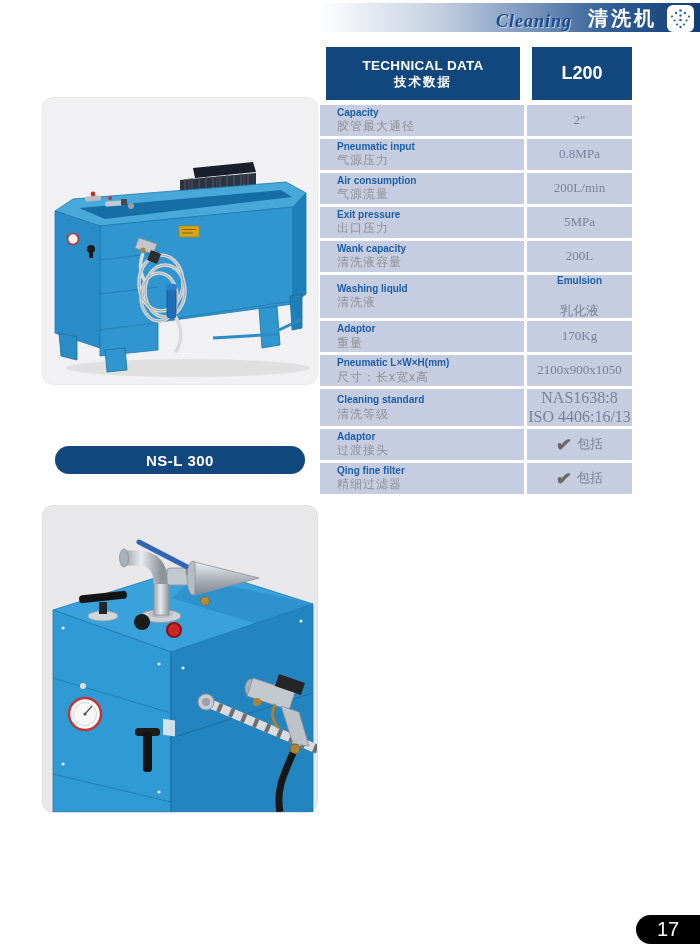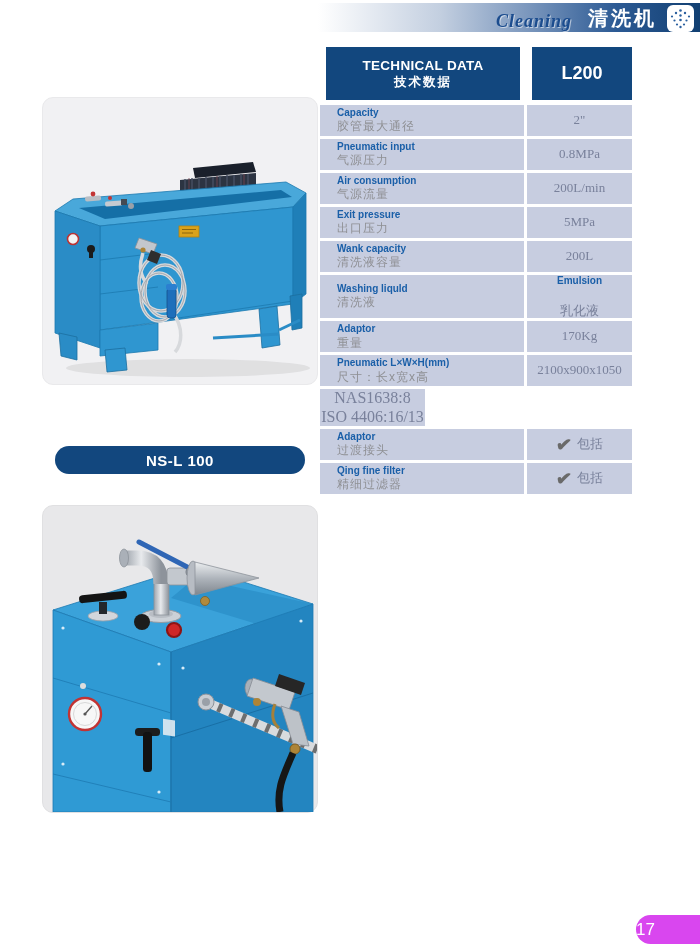--- a/index.html
+++ b/index.html
@@ -67,22 +67,22 @@
   .checkrow{ flex-direction:row !important; gap:5px; }
   .check{
     font-size:19px; color:#6a6a6a; font-weight:bold; line-height:1;
     transform:rotate(6deg); display:inline-block;
   }
   
   .trow.tall .tcell{ min-height:33px; }
   
   .pagenum{
     position:absolute; right:0; bottom:8px; width:64px; height:29px;
-    background:#d946ef; border-radius:14.5px 0 0 14.5px; color:#fff;
-    font-size:17px; display:flex; align-items:center; justify-content:flex-start;
+    background:#000000; border-radius:14.5px 0 0 14.5px; color:#fff;
+    font-size:20px; display:flex; align-items:center; justify-content:center;
   }
 </style>
 </head>
 <body>
 
 <div class="page">
 
   <div class="header-bar">
     <span class="h-en">Cleaning</span>
     <span class="h-zh">清洗机</span>
@@ -184,21 +184,21 @@
         </g>
         <polygon points="96,140 114,146 110,156 92,150" fill="#c3c7cd" stroke="#8b9097" stroke-width="0.8"></polygon>
         <polygon points="108,152 118,156 114,166 104,162" fill="#2e2e2e"></polygon>
         <circle cx="100" cy="152" r="2.6" fill="#ad8437"></circle>
         <rect x="124" y="190" width="9" height="30" rx="3" fill="#1e6fbb" stroke="#14508a" stroke-width="0.8"></rect>
         <rect x="123" y="186" width="11" height="6" rx="2" fill="#2b7fd0"></rect>
       </g>
     </svg>
   </div>
 
-  <div class="badge">NS-L 100</div>
+  <div class="badge">NS-L 300</div>
 
   <div class="card card2">
     <svg width="274" height="306" viewBox="0 0 274 306">
       <defs>
         <linearGradient id="chrome" x1="0" y1="0" x2="1" y2="0">
           <stop offset="0" stop-color="#9fa5ad"></stop>
             <stop offset="0.45" stop-color="#e8eaed"></stop>
             <stop offset="1" stop-color="#8d939b"></stop>
         </linearGradient>
         <linearGradient id="cone" x1="0" y1="0" x2="0" y2="1">
@@ -365,20 +365,24 @@
         <div class="tcell label">
             <div class="len">Pneumatic L×W×H(mm)</div>
             <div class="lzh">尺寸：长x宽x高</div>
           </div>
         <div class="tcell value">
             <span class="val">2100x900x1050</span>
           </div>
       </div>
 
       <div class="trow tall">
+        <div class="tcell label">
+            <div class="len">Cleaning standard</div>
+            <div class="lzh">清洗等级</div>
+          </div>
         <div class="tcell value">
           <span class="val small">NAS1638:8</span>
           <span class="val small">ISO 4406:16/13</span>
         </div>
       </div>
 
       <div class="trow">
         <div class="tcell label">
             <div class="len">Adaptor</div>
             <div class="lzh">过渡接头</div>

